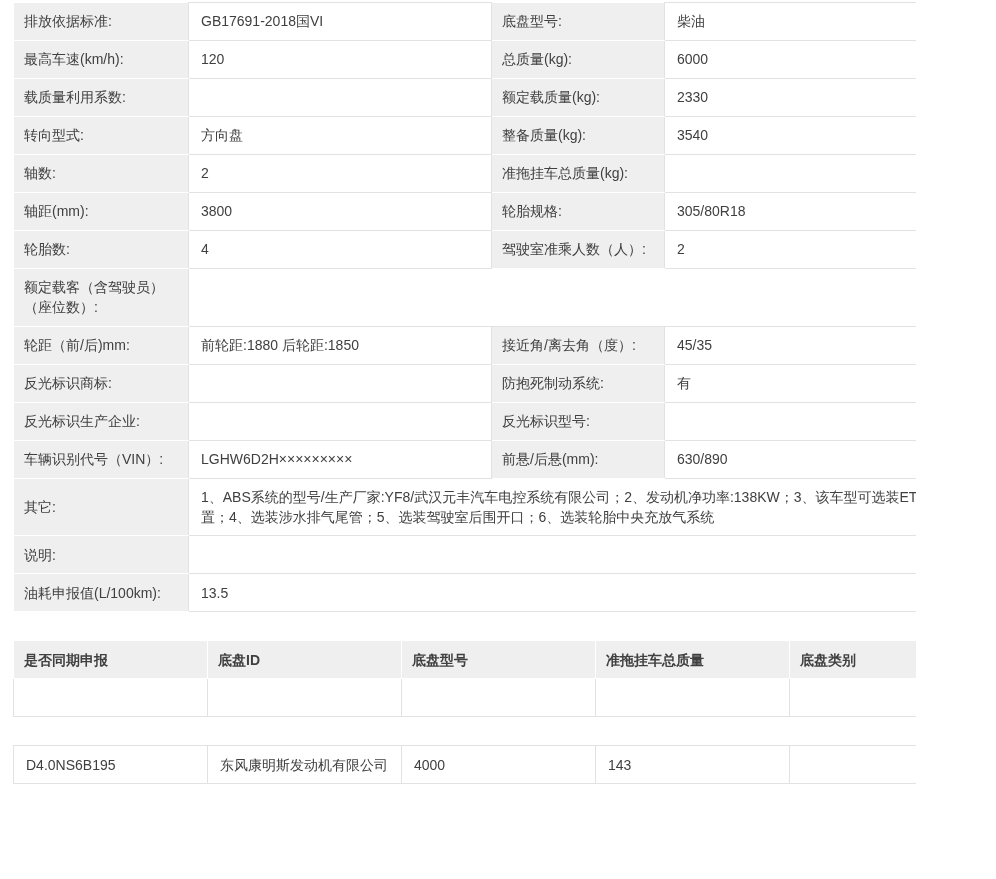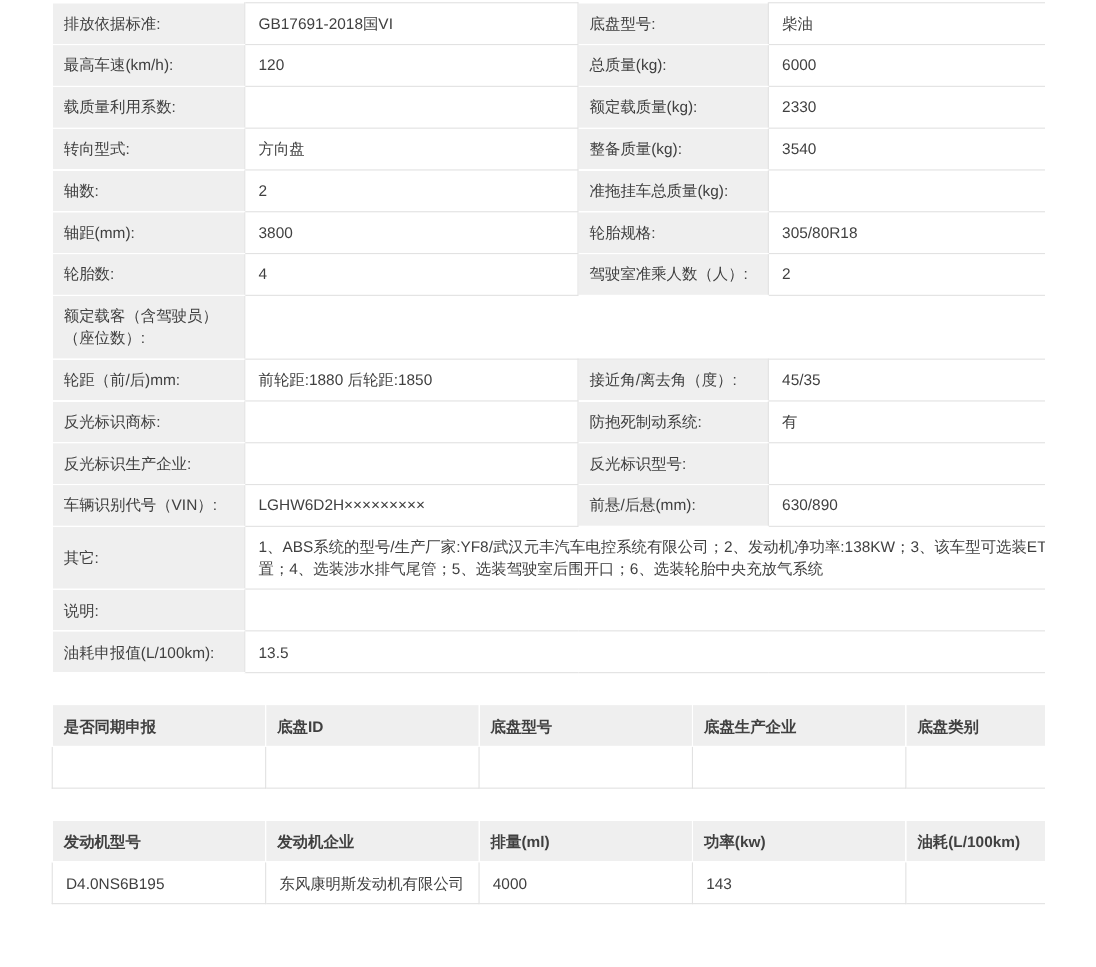--- a/index.html
+++ b/index.html
@@ -7,21 +7,20 @@
     font-family: "Liberation Sans", "DejaVu Sans", sans-serif;
     font-size: 14px;
     color: #404040;
   }
   .page {
     width: 916px;
     height: 879px;
     box-sizing: border-box;
     padding: 2px 18px 0 13px;
     overflow: hidden;
-    margin-left: 34px;
   }
   table {
     border-collapse: collapse;
     width: 971px;
     table-layout: fixed;
   }
   td {
     border: 1px solid #e2e2e2;
     padding: 8px 12px;
     vertical-align: middle;
@@ -154,21 +153,21 @@
         <col>
         <col>
         <col>
         <col>
       </colgroup>
     <tbody>
       <tr>
         <td class="hdr">是否同期申报</td>
         <td class="hdr">底盘ID</td>
         <td class="hdr">底盘型号</td>
-        <td class="hdr">底盘生产企业</td>
+        <td class="hdr">准拖挂车总质量</td>
         <td class="hdr">底盘类别</td>
       </tr>
       <tr>
         <td class="val"></td>
         <td class="val"></td>
         <td class="val"></td>
         <td class="val"></td>
         <td class="val"></td>
       </tr>
     </tbody>
@@ -177,27 +176,20 @@
   <table class="grid">
     <colgroup>
         <col>
         <col>
         <col>
         <col>
         <col>
       </colgroup>
     <tbody>
       <tr>
-        <td class="hdr">发动机型号</td>
-        <td class="hdr">发动机企业</td>
-        <td class="hdr">排量(ml)</td>
-        <td class="hdr">功率(kw)</td>
-        <td class="hdr">油耗(L/100km)</td>
-      </tr>
-      <tr>
         <td class="val">D4.0NS6B195</td>
         <td class="val">东风康明斯发动机有限公司</td>
         <td class="val">4000</td>
         <td class="val">143</td>
         <td class="val"></td>
       </tr>
     </tbody>
   </table>
 
 </div>

